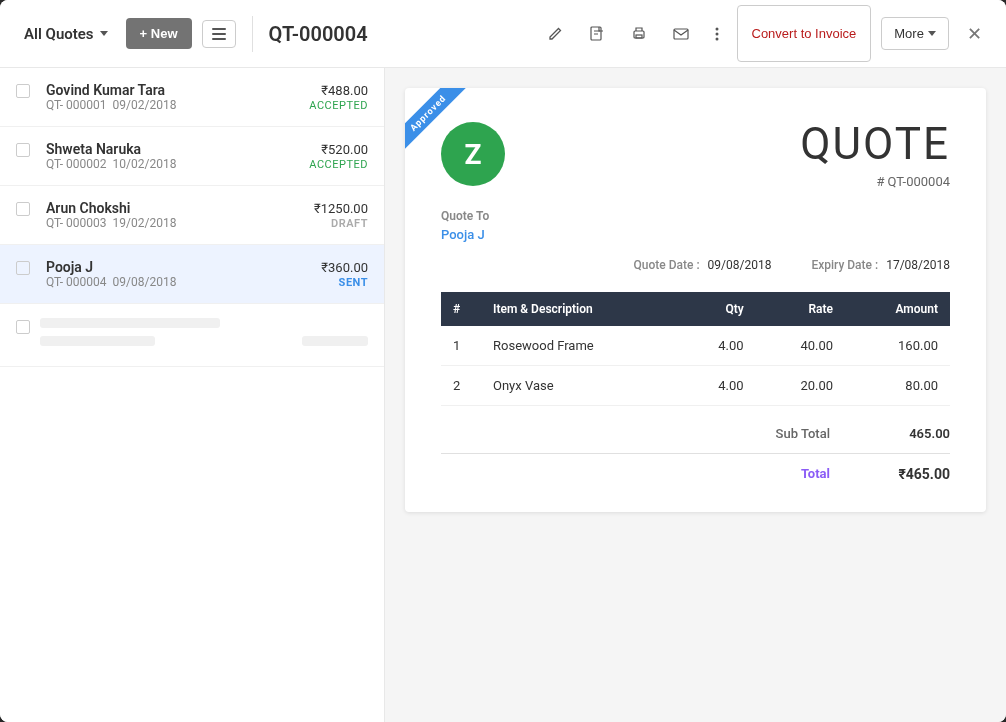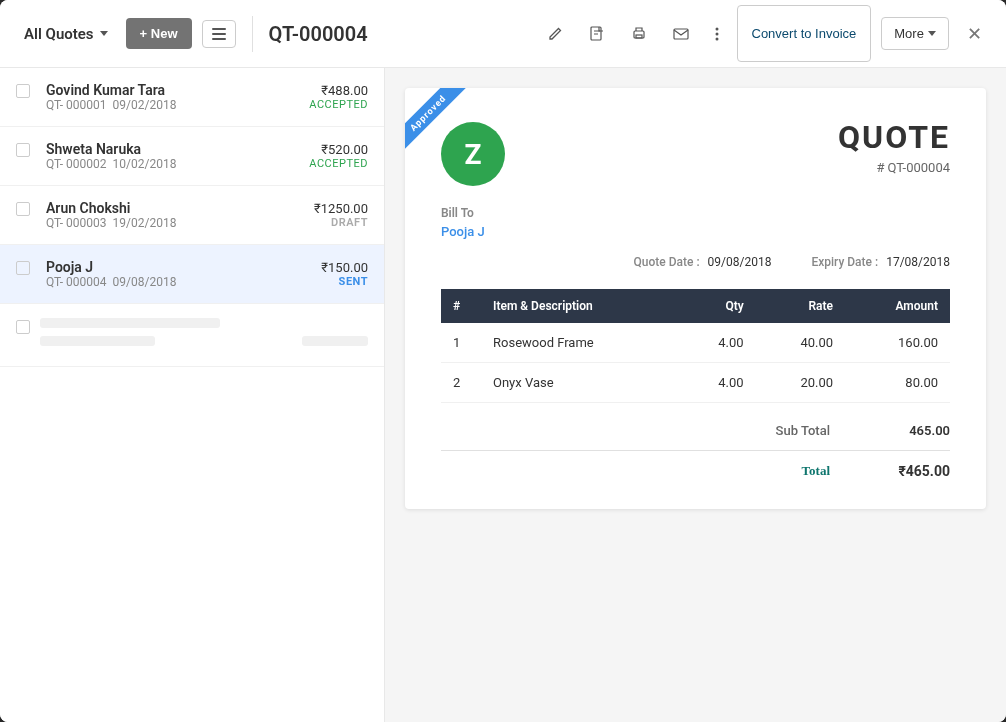--- a/index.html
+++ b/index.html
@@ -103,21 +103,21 @@
       display: flex;
       align-items: center;
     }
     .convert-btn {
       background: #fff;
       border: 1px solid #ccc;
       border-radius: 4px;
       padding: 20px 14px;
       font-size: 13px;
       font-weight: 500;
-      color: #0c4a6e;
+      color: #b91c1c;
       cursor: pointer;
     }
     .more-btn {
       background: #fff;
       border: 1px solid #ccc;
       border-radius: 4px;
       padding: 8px 12px;
       font-size: 13px;
       font-weight: 500;
       color: #333;
@@ -158,21 +158,21 @@
     }
     .quote-item.active { background: #edf3ff; }
     .quote-item-row1 {
       display: flex;
       justify-content: space-between;
       align-items: center;
     }
     .quote-item-row2 {
       display: flex;
       justify-content: space-between;
-      align-items: flex-start;
+      align-items: center;
     }
     .customer-name {
       font-size: 14px;
       font-weight: 600;
       color: #333;
     }
     .amount {
       font-size: 13px;
       color: #333;
     }
@@ -293,22 +293,22 @@
     }
     .company-address {
       font-size: 12px;
       color: #666;
       line-height: 1.6;
     }
     .quote-title-block {
       text-align: right;
     }
     .quote-title {
-      font-size: 32px;
-      font-weight: 700;
+      font-size: 44px;
+      font-weight: 400;
       color: #333;
       letter-spacing: 2px;
     }
     .quote-number {
       font-size: 13px;
       color: #666;
       margin-top: 4px;
     }
     .bill-to-section {
       margin-bottom: 16px;
@@ -389,22 +389,21 @@
       min-width: 80px;
     }
     .total-value {
       color: #333;
       font-weight: 600;
       min-width: 80px;
       text-align: right;
     }
     .total-row.grand .total-label {
       font-weight: 700;
-      color: #0f766e;
-      font-family: Liberation Serif, serif;
+      color: #8b5cf6;
     }
     .total-row.grand .total-value {
       font-weight: 700;
       font-size: 14px;
     }
     .separator {
       width: 100%;
       height: 1px;
       background: #e0e0e0;
       margin: 4px 0;
@@ -520,21 +519,21 @@
           </div>
         </div>
       </div>
 
       <div class="quote-item active">
         <div class="item-checkbox">
           <div class="cb"></div>
           <div class="item-content">
             <div class="quote-item-row1">
               <span class="customer-name">Pooja J</span>
-              <span class="amount">₹150.00</span>
+              <span class="amount">₹360.00</span>
             </div>
             <div class="quote-item-row2">
               <span class="quote-ref">QT- 000004&nbsp;&nbsp;09/08/2018</span>
               <span class="status-sent">SENT</span>
             </div>
           </div>
         </div>
       </div>
 
       <div class="skeleton-item">
@@ -563,21 +562,21 @@
           <div style="display:flex; flex-direction:column; gap:12px; padding-top:4px;">
             <div class="company-logo">Z</div>
           </div>
           <div class="quote-title-block">
             <div class="quote-title">QUOTE</div>
             <div class="quote-number"># QT-000004</div>
           </div>
         </div>
 
         <div class="bill-to-section">
-          <div class="bill-to-label">Bill To</div>
+          <div class="bill-to-label">Quote To</div>
           <div class="bill-to-name">Pooja J</div>
         </div>
 
         <div class="dates-section">
           <div class="date-row">
             <span class="date-label">Quote Date :</span>
             <span class="date-value">09/08/2018</span>
           </div>
           <div class="date-row">
             <span class="date-label">Expiry Date :</span>

